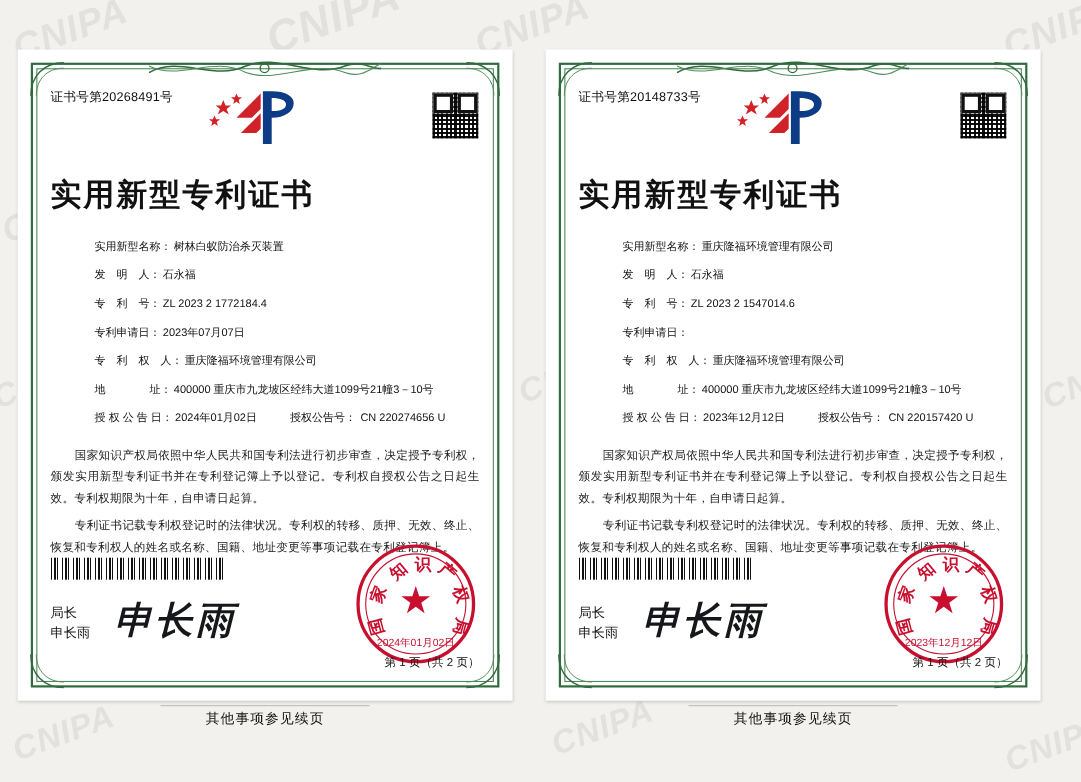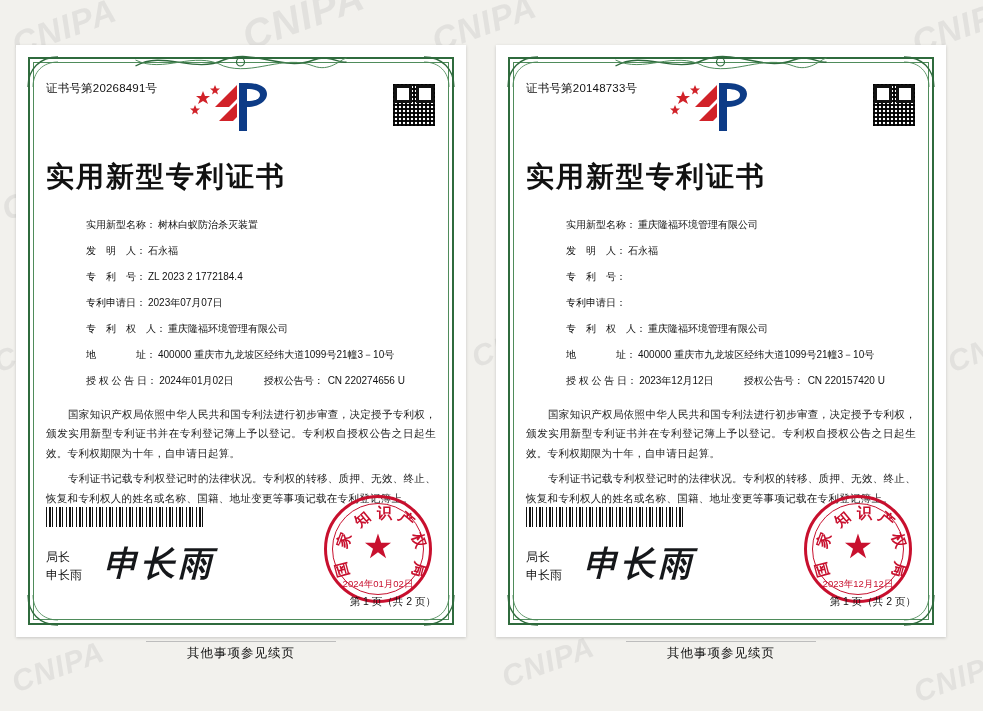--- a/index.html
+++ b/index.html
@@ -480,20 +480,21 @@
           <div class="field-row">
             <span class="f-label">实用新型名称：</span>
             <span class="f-value">重庆隆福环境管理有限公司</span>
           </div>
           <div class="field-row">
             <span class="f-label">发　明　人：</span>
             <span class="f-value">石永福</span>
           </div>
           <div class="field-row">
             <span class="f-label">专　利　号：</span>
+            <span class="f-value">ZL 2023 2 1547014.6</span>
           </div>
           <div class="field-row">
             <span class="f-label">专利申请日：</span>
           </div>
           <div class="field-row">
             <span class="f-label">专　利　权　人：</span>
             <span class="f-value">重庆隆福环境管理有限公司</span>
           </div>
           <div class="field-row">
             <span class="f-label">地　　　　址：</span>

